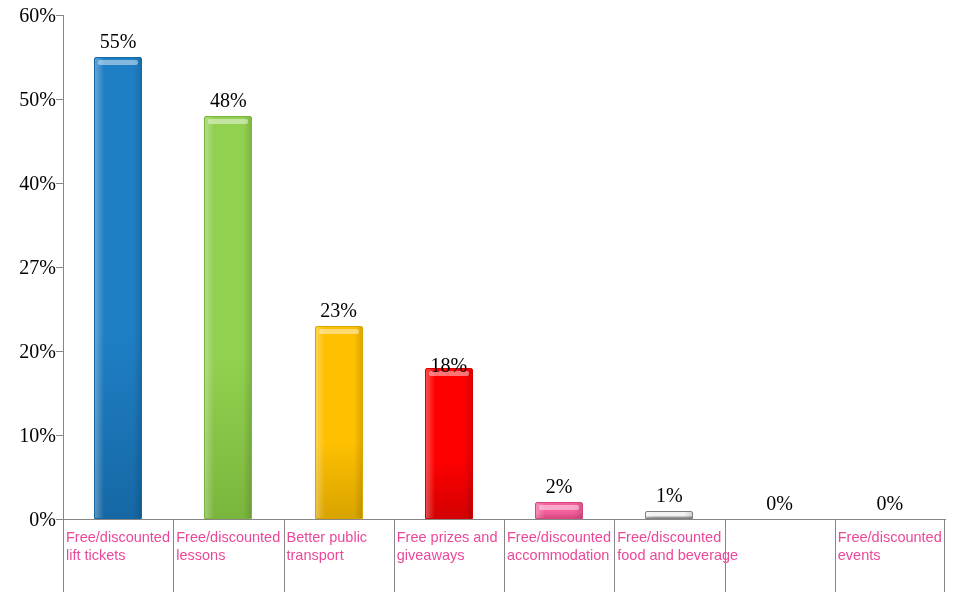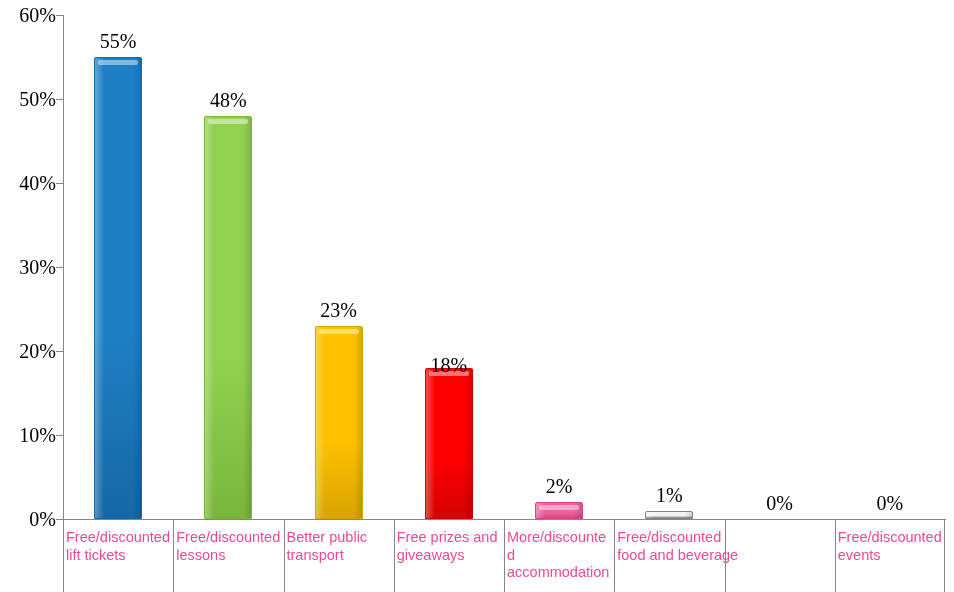--- a/index.html
+++ b/index.html
@@ -157,21 +157,21 @@
 </style>
 </head>
 <body>
 
 <div id="chart-root">
 
   <div id="y-axis-labels">
       <div class="y-tick-label" style="top: 519px;">0%</div>
       <div class="y-tick-label" style="top: 435px;">10%</div>
       <div class="y-tick-label" style="top: 351px;">20%</div>
-      <div class="y-tick-label" style="top: 267px;">30%</div>
+      <div class="y-tick-label" style="top: 267px;">27%</div>
       <div class="y-tick-label" style="top: 183px;">40%</div>
       <div class="y-tick-label" style="top: 99px;">50%</div>
       <div class="y-tick-label" style="top: 15px;">60%</div>
     </div>
   <div id="y-axis-line"></div>
   <div id="baseline"></div>
 
   <div id="plot-area">
       <div class="category-slot" style="left: 0px; width: 110.25px;">
         <div class="bar-wrap" style="height: 462px;">
@@ -256,21 +256,21 @@
       <div class="x-cat" style="left: 330.75px; width: 110.25px;">
         <div class="x-cat-tick"></div>
         <div class="x-cat-label">Free prizes and giveaways</div>
       </div>
       <div class="x-cat" style="left: 220.5px; width: 110.25px;">
         <div class="x-cat-tick"></div>
         <div class="x-cat-label">Better public transport</div>
       </div>
       <div class="x-cat" style="left: 441px; width: 110.25px;">
         <div class="x-cat-tick"></div>
-        <div class="x-cat-label">More/discounted accommodation</div>
+        <div class="x-cat-label">Free/discounted accommodation</div>
       </div>
       <div class="x-cat" style="left: 551.25px; width: 130px;">
         <div class="x-cat-tick"></div>
         <div class="x-cat-label">Free/discounted food and beverage</div>
       </div>
       <div class="x-cat" style="left: 661.5px; width: 110.25px;">
         <div class="x-cat-tick"></div>
       </div>
       <div class="x-cat" style="left: 771.75px; width: 110.25px;">
         <div class="x-cat-tick"></div>

